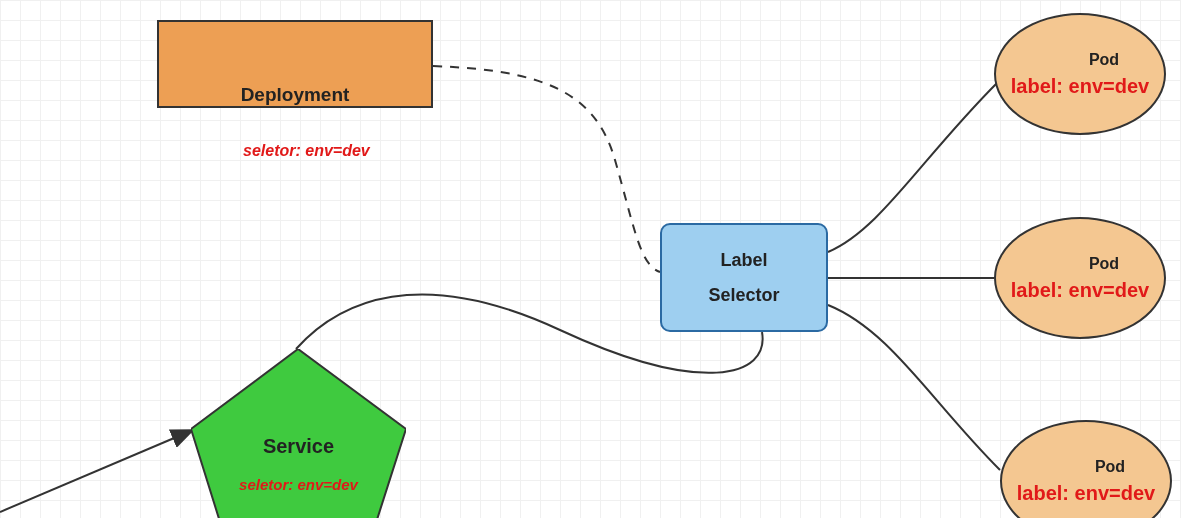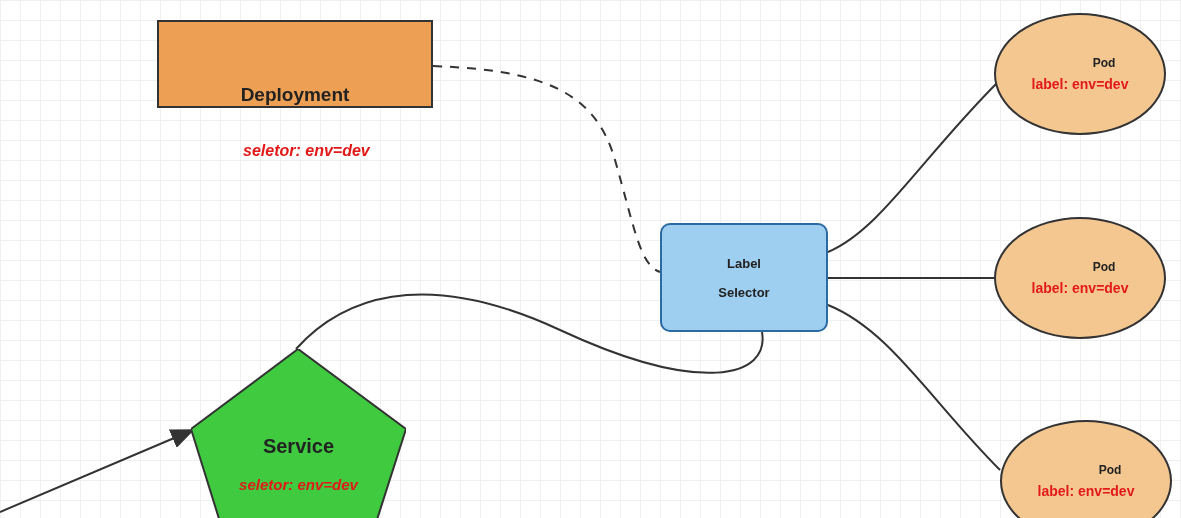--- a/index.html
+++ b/index.html
@@ -27,31 +27,31 @@
 
   .caption {
     color: #e11919; font-weight: 700; font-style: italic; font-size: 16px;
     font-family: "Comic Sans MS", "Segoe UI", sans-serif; white-space: nowrap;
   }
 
   .label-selector {
     left: 660px; top: 223px; width: 168px; height: 109px;
     background: #9ecff0; border: 2px solid #2b6aa3; border-radius: 10px;
     display: flex; flex-direction: column; align-items: center; justify-content: center;
-    gap: 14px; font-size: 13px; font-weight: 600; color: #222;
+    gap: 14px; font-size: 18px; font-weight: 600; color: #222;
   }
 
   .ellipse {
     width: 172px; height: 122px; border: 2px solid #333; border-radius: 50%;
     background: #f4c791;
     display: flex; flex-direction: column; align-items: center; justify-content: center;
     gap: 6px;
   }
-  .ellipse .pod-title { font-size: 12px; font-weight: 700; color: #222; margin-left: 48px; }
-  .ellipse .pod-label { font-size: 14px; font-weight: 700; color: #e11919; }
+  .ellipse .pod-title { font-size: 16px; font-weight: 700; color: #222; margin-left: 48px; }
+  .ellipse .pod-label { font-size: 20px; font-weight: 700; color: #e11919; }
 
   .pentagon {
     left: 191px; top: 349px; width: 215px; height: 205px;
     display: flex; flex-direction: column; align-items: center; justify-content: center;
   }
   .pentagon svg { position: absolute; inset: 0; }
   .pentagon .svc-title { position: relative; z-index: 2; font-size: 20px; font-weight: 700; color: #222; margin-top: 24px; }
   .pentagon .svc-sel   { position: relative; z-index: 2; font-size: 15px; font-weight: 700; font-style: italic; color: #e11919; margin-top: 18px; font-family: "Comic Sans MS","Segoe UI",sans-serif; }
 
   .watermark {

